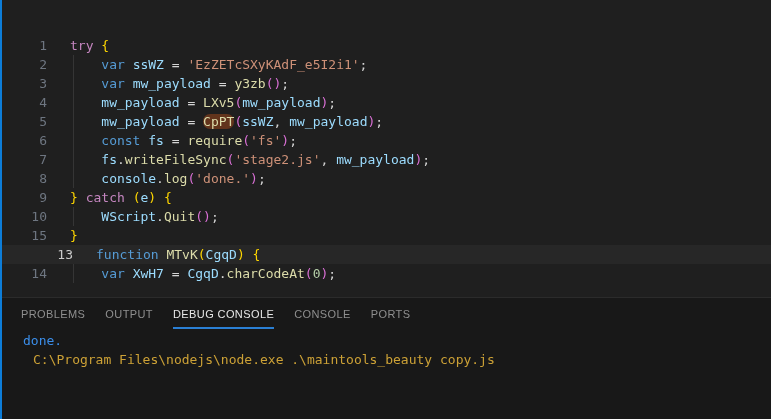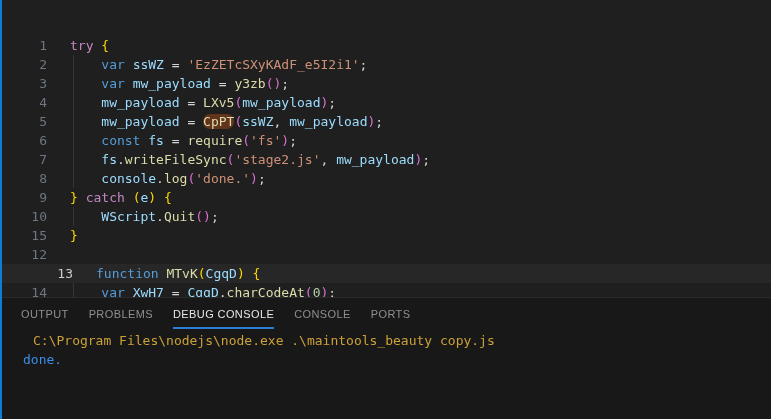--- a/index.html
+++ b/index.html
@@ -68,31 +68,30 @@
       <div class="line"><span class="ln">2</span><span class="guide"></span><pre class="code"><span style="color: rgb(212, 212, 212);">    </span><span style="color: rgb(86, 156, 214);">var</span><span style="color: rgb(212, 212, 212);"> </span><span style="color: rgb(156, 220, 254);">ssWZ</span><span style="color: rgb(212, 212, 212);"> = </span><span style="color: rgb(206, 145, 120);">'EzZETcSXyKAdF_e5I2i1'</span><span style="color: rgb(212, 212, 212);">;</span></pre></div>
       <div class="line"><span class="ln">3</span><span class="guide"></span><pre class="code"><span style="color: rgb(212, 212, 212);">    </span><span style="color: rgb(86, 156, 214);">var</span><span style="color: rgb(212, 212, 212);"> </span><span style="color: rgb(156, 220, 254);">mw_payload</span><span style="color: rgb(212, 212, 212);"> = </span><span style="color: rgb(220, 220, 170);">y3zb</span><span style="color: rgb(218, 112, 214);">()</span><span style="color: rgb(212, 212, 212);">;</span></pre></div>
       <div class="line"><span class="ln">4</span><span class="guide"></span><pre class="code"><span style="color: rgb(212, 212, 212);">    </span><span style="color: rgb(156, 220, 254);">mw_payload</span><span style="color: rgb(212, 212, 212);"> = </span><span style="color: rgb(220, 220, 170);">LXv5</span><span style="color: rgb(218, 112, 214);">(</span><span style="color: rgb(156, 220, 254);">mw_payload</span><span style="color: rgb(218, 112, 214);">)</span><span style="color: rgb(212, 212, 212);">;</span></pre></div>
       <div class="line"><span class="ln">5</span><span class="guide"></span><pre class="code"><span style="color: rgb(212, 212, 212);">    </span><span style="color: rgb(156, 220, 254);">mw_payload</span><span style="color: rgb(212, 212, 212);"> = </span><span class="tok-hl" style="color: rgb(220, 220, 170);">CpPT</span><span style="color: rgb(218, 112, 214);">(</span><span style="color: rgb(156, 220, 254);">ssWZ</span><span style="color: rgb(212, 212, 212);">, </span><span style="color: rgb(156, 220, 254);">mw_payload</span><span style="color: rgb(218, 112, 214);">)</span><span style="color: rgb(212, 212, 212);">;</span></pre></div>
       <div class="line"><span class="ln">6</span><span class="guide"></span><pre class="code"><span style="color: rgb(212, 212, 212);">    </span><span style="color: rgb(86, 156, 214);">const</span><span style="color: rgb(212, 212, 212);"> </span><span style="color: rgb(156, 220, 254);">fs</span><span style="color: rgb(212, 212, 212);"> = </span><span style="color: rgb(220, 220, 170);">require</span><span style="color: rgb(218, 112, 214);">(</span><span style="color: rgb(206, 145, 120);">'fs'</span><span style="color: rgb(218, 112, 214);">)</span><span style="color: rgb(212, 212, 212);">;</span></pre></div>
       <div class="line"><span class="ln">7</span><span class="guide"></span><pre class="code"><span style="color: rgb(212, 212, 212);">    </span><span style="color: rgb(156, 220, 254);">fs</span><span style="color: rgb(212, 212, 212);">.</span><span style="color: rgb(220, 220, 170);">writeFileSync</span><span style="color: rgb(218, 112, 214);">(</span><span style="color: rgb(206, 145, 120);">'stage2.js'</span><span style="color: rgb(212, 212, 212);">, </span><span style="color: rgb(156, 220, 254);">mw_payload</span><span style="color: rgb(218, 112, 214);">)</span><span style="color: rgb(212, 212, 212);">;</span></pre></div>
       <div class="line"><span class="ln">8</span><span class="guide"></span><pre class="code"><span style="color: rgb(212, 212, 212);">    </span><span style="color: rgb(156, 220, 254);">console</span><span style="color: rgb(212, 212, 212);">.</span><span style="color: rgb(220, 220, 170);">log</span><span style="color: rgb(218, 112, 214);">(</span><span style="color: rgb(206, 145, 120);">'done.'</span><span style="color: rgb(218, 112, 214);">)</span><span style="color: rgb(212, 212, 212);">;</span></pre></div>
       <div class="line"><span class="ln">9</span><pre class="code"><span style="color: rgb(255, 215, 0);">}</span><span style="color: rgb(212, 212, 212);"> </span><span style="color: rgb(197, 134, 192);">catch</span><span style="color: rgb(212, 212, 212);"> </span><span style="color: rgb(255, 215, 0);">(</span><span style="color: rgb(156, 220, 254);">e</span><span style="color: rgb(255, 215, 0);">)</span><span style="color: rgb(212, 212, 212);"> </span><span style="color: rgb(255, 215, 0);">{</span></pre></div>
       <div class="line"><span class="ln">10</span><span class="guide"></span><pre class="code"><span style="color: rgb(212, 212, 212);">    </span><span style="color: rgb(156, 220, 254);">WScript</span><span style="color: rgb(212, 212, 212);">.</span><span style="color: rgb(220, 220, 170);">Quit</span><span style="color: rgb(218, 112, 214);">()</span><span style="color: rgb(212, 212, 212);">;</span></pre></div>
       <div class="line"><span class="ln">15</span><pre class="code"><span style="color: rgb(255, 215, 0);">}</span></pre></div>
-      <div class="line"><span class="ln">12</span><pre class="code"></pre></div>
       <div class="line active"><span class="ln">13</span><pre class="code"><span style="color: rgb(86, 156, 214);">function</span><span style="color: rgb(212, 212, 212);"> </span><span style="color: rgb(220, 220, 170);">MTvK</span><span style="color: rgb(255, 215, 0);">(</span><span style="color: rgb(156, 220, 254);">CgqD</span><span style="color: rgb(255, 215, 0);">)</span><span style="color: rgb(212, 212, 212);"> </span><span style="color: rgb(255, 215, 0);">{</span></pre></div>
       <div class="line"><span class="ln">14</span><span class="guide"></span><pre class="code"><span style="color: rgb(212, 212, 212);">    </span><span style="color: rgb(86, 156, 214);">var</span><span style="color: rgb(212, 212, 212);"> </span><span style="color: rgb(156, 220, 254);">XwH7</span><span style="color: rgb(212, 212, 212);"> = </span><span style="color: rgb(156, 220, 254);">CgqD</span><span style="color: rgb(212, 212, 212);">.</span><span style="color: rgb(220, 220, 170);">charCodeAt</span><span style="color: rgb(218, 112, 214);">(</span><span style="color: rgb(181, 206, 168);">0</span><span style="color: rgb(218, 112, 214);">)</span><span style="color: rgb(212, 212, 212);">;</span></pre></div>
     </div>
 
   <div class="panel">
     <div class="tabbar" id="tabbar">
+        <div class="tab">PROBLEMS</div>
         <div class="tab">OUTPUT</div>
-        <div class="tab">PROBLEMS</div>
         <div class="tab active">DEBUG CONSOLE</div>
         <div class="tab">CONSOLE</div>
         <div class="tab">PORTS</div>
       </div>
     <div class="console" id="console">
+        <div class="console-line" style="padding-left: 23px; color: rgb(59, 142, 234);">done.</div>
         <div class="console-line" style="padding-left: 33px; color: rgb(204, 161, 54);">C:\Program Files\nodejs\node.exe .\maintools_beauty copy.js</div>
-        <div class="console-line" style="padding-left: 23px; color: rgb(59, 142, 234);">done.</div>
       </div>
   </div>
 </div>
 
 </body></html>

